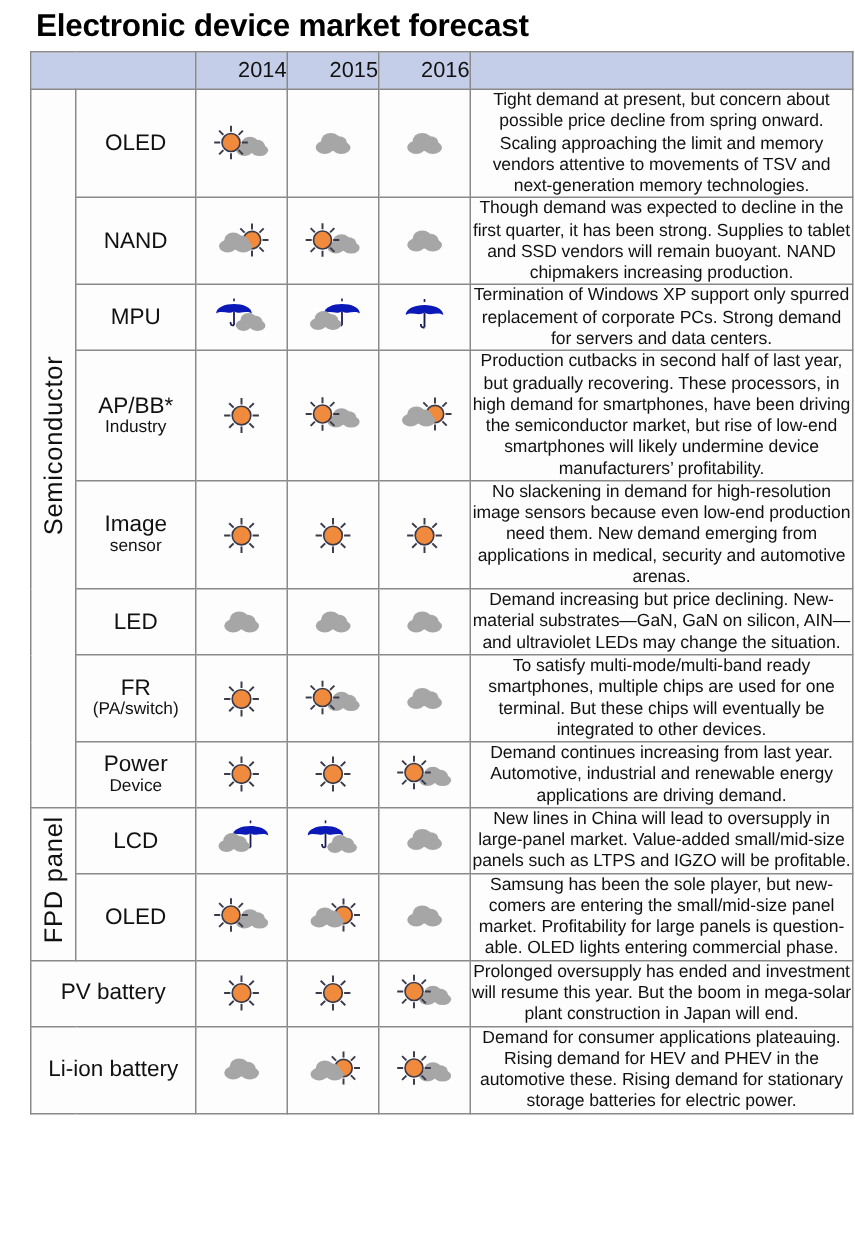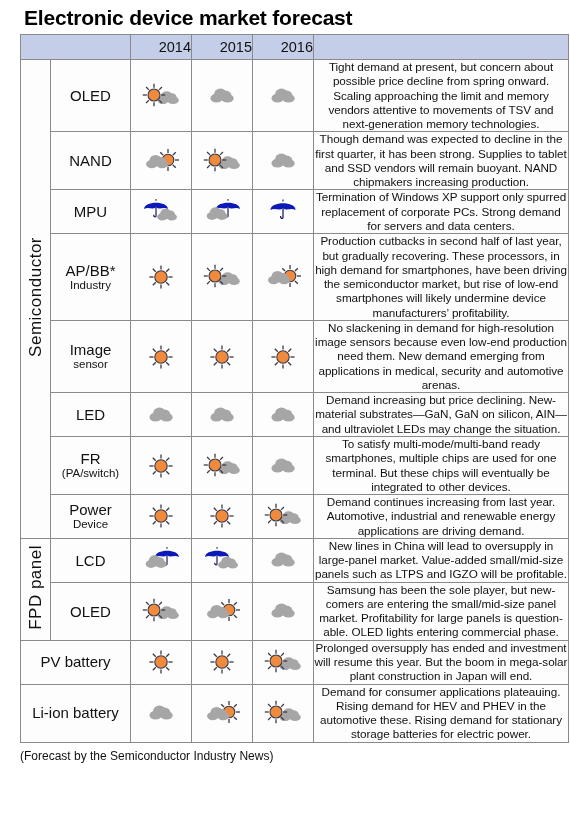--- a/index.html
+++ b/index.html
@@ -690,16 +690,15 @@
                 <line x1="19.00" y1="7.80" x2="19.00" y2="3.80" stroke="#3a3a4a" stroke-width="1.3"></line>
                 <line x1="24.09" y1="9.91" x2="26.92" y2="7.08" stroke="#3a3a4a" stroke-width="1.3"></line>
                 <circle cx="19" cy="15" r="6" fill="#f08a3c" stroke="#3a3a4a" stroke-width="1.1"></circle>
               </svg></span></td>
           <td class="desc">Demand for consumer applications plateauing. Rising demand for HEV and PHEV in the automotive these. Rising demand for stationary storage batteries for electric power.</td>
         </tr>
       </tbody>
   </table>
 
   <div class="footer">
-    <div class="right">(Forecast by the Semiconductor Industry News)</div>
   </div>
 
 </div>
 
 </body></html>

